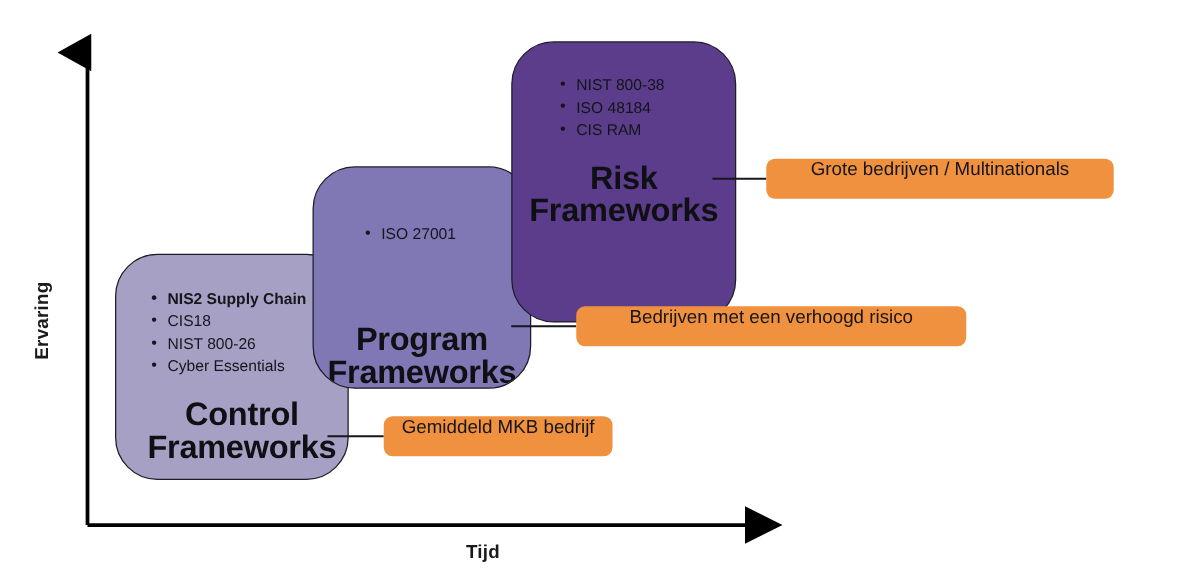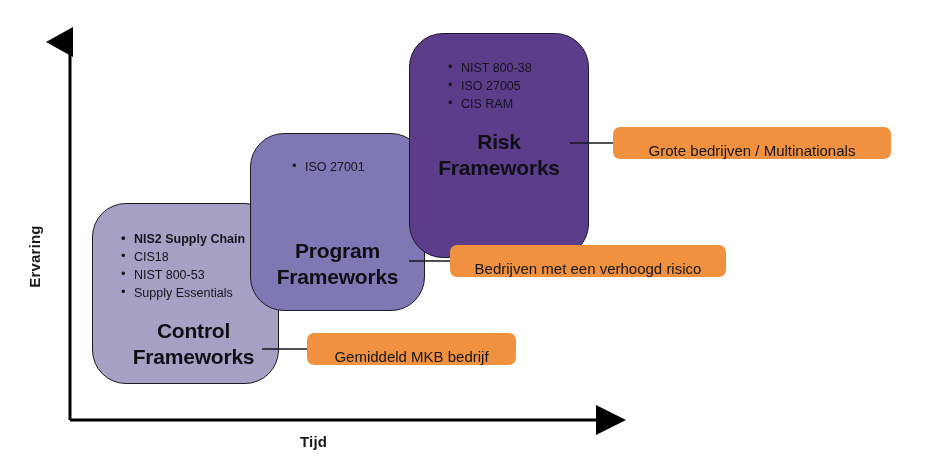--- a/index.html
+++ b/index.html
@@ -50,21 +50,21 @@
     top: 248px;
     width: 80px;
     text-align: center;
     transform: rotate(-90deg);
     transform-origin: center center;
   }
   #xlabel {
     left: 300px;
     top: 433px;
     width: 100px;
-    text-align: left;
+    text-align: right;
   }
 
   
   .stage {
     position: absolute;
     box-sizing: border-box;
     border: 1.6px solid #1c1c26;
     border-radius: 34px;
     display: flex;
     flex-direction: column;
@@ -90,21 +90,21 @@
     left: 0;
     top: -1px;
     font-size: 13px;
     line-height: 18px;
   }
   .stage .bullets li.bold {
     font-weight: bold;
   }
   .stage .stage-title {
     font-weight: bold;
-    font-size: 21px;
+    font-size: 26px;
     line-height: 26px;
     color: #0f0f14;
     text-align: center;
     letter-spacing: -0.2px;
   }
 
   
   #stage-control {
     left: 92px;
     top: 203px;
@@ -118,21 +118,21 @@
   #stage-control .stage-title { margin-top: 16px; padding-left: 16px; }
 
   
   #stage-program {
     left: 250px;
     top: 133px;
     width: 175px;
     height: 178px;
     background: #8077b5;
     z-index: 2;
-    padding: 24px 0 0 0;
+    padding: 44px 0 0 0;
   }
   #stage-program .bullets { margin-left: 41px; }
   #stage-program .stage-title { margin-top: 62px; }
 
   
   #stage-risk {
     left: 409px;
     top: 33px;
     width: 180px;
     height: 225px;
@@ -144,44 +144,44 @@
   #stage-risk .bullets li { color: #141418; }
   #stage-risk .stage-title { margin-top: 16px; }
 
   
   .callout {
     position: absolute;
     box-sizing: border-box;
     background: #F0913F;
     border-radius: 7px;
     display: flex;
-    align-items: flex-end;
+    align-items: flex-start;
     justify-content: center;
     padding: 0 16px;
     font-size: 15px;
     color: #16161c;
     white-space: nowrap;
     z-index: 5;
   }
   #callout-enterprise {
     left: 613px;
     top: 127px;
     width: 278px;
     height: 32px;
   }
   #callout-elevated {
-    left: 450px;
+    left: 461px;
     top: 245px;
-    width: 276px;
+    width: 312px;
     height: 32px;
   }
   #callout-sme {
     left: 307px;
     top: 333px;
-    width: 209px;
+    width: 183px;
     height: 32px;
   }
 </style>
 </head>
 <body>
 
 <div id="canvas">
 
   <svg class="axes-svg" viewBox="0 0 952 459">
     <defs>
@@ -193,43 +193,43 @@
       </marker>
     </defs>
     <line x1="70" y1="420" x2="70" y2="42" stroke="#000000" stroke-width="3" marker-end="url(#arrowUp)"></line>
     <line x1="70" y1="420" x2="620" y2="420" stroke="#000000" stroke-width="3" marker-end="url(#arrowRight)"></line>
   </svg>
 
   <div class="stage" id="stage-control">
     <ul class="bullets">
       <li class="bold">NIS2 Supply Chain</li>
       <li>CIS18</li>
-      <li>NIST 800-53</li>
-      <li>Supply Essentials</li>
+      <li>NIST 800-26</li>
+      <li>Cyber Essentials</li>
     </ul>
     <div class="stage-title">
       <div>Control</div>
       <div>Frameworks</div>
     </div>
   </div>
 
   <div class="stage" id="stage-program">
     <ul class="bullets">
       <li>ISO 27001</li>
     </ul>
     <div class="stage-title">
       <div>Program</div>
       <div>Frameworks</div>
     </div>
   </div>
 
   <div class="stage" id="stage-risk">
     <ul class="bullets">
       <li>NIST 800-38</li>
-      <li>ISO 27005</li>
+      <li>ISO 48184</li>
       <li>CIS RAM</li>
     </ul>
     <div class="stage-title">
       <div>Risk</div>
       <div>Frameworks</div>
     </div>
   </div>
 
   <svg class="connectors-svg" viewBox="0 0 952 459">
     <line x1="570" y1="143" x2="613" y2="143" stroke="#16161c" stroke-width="1.7"></line>

